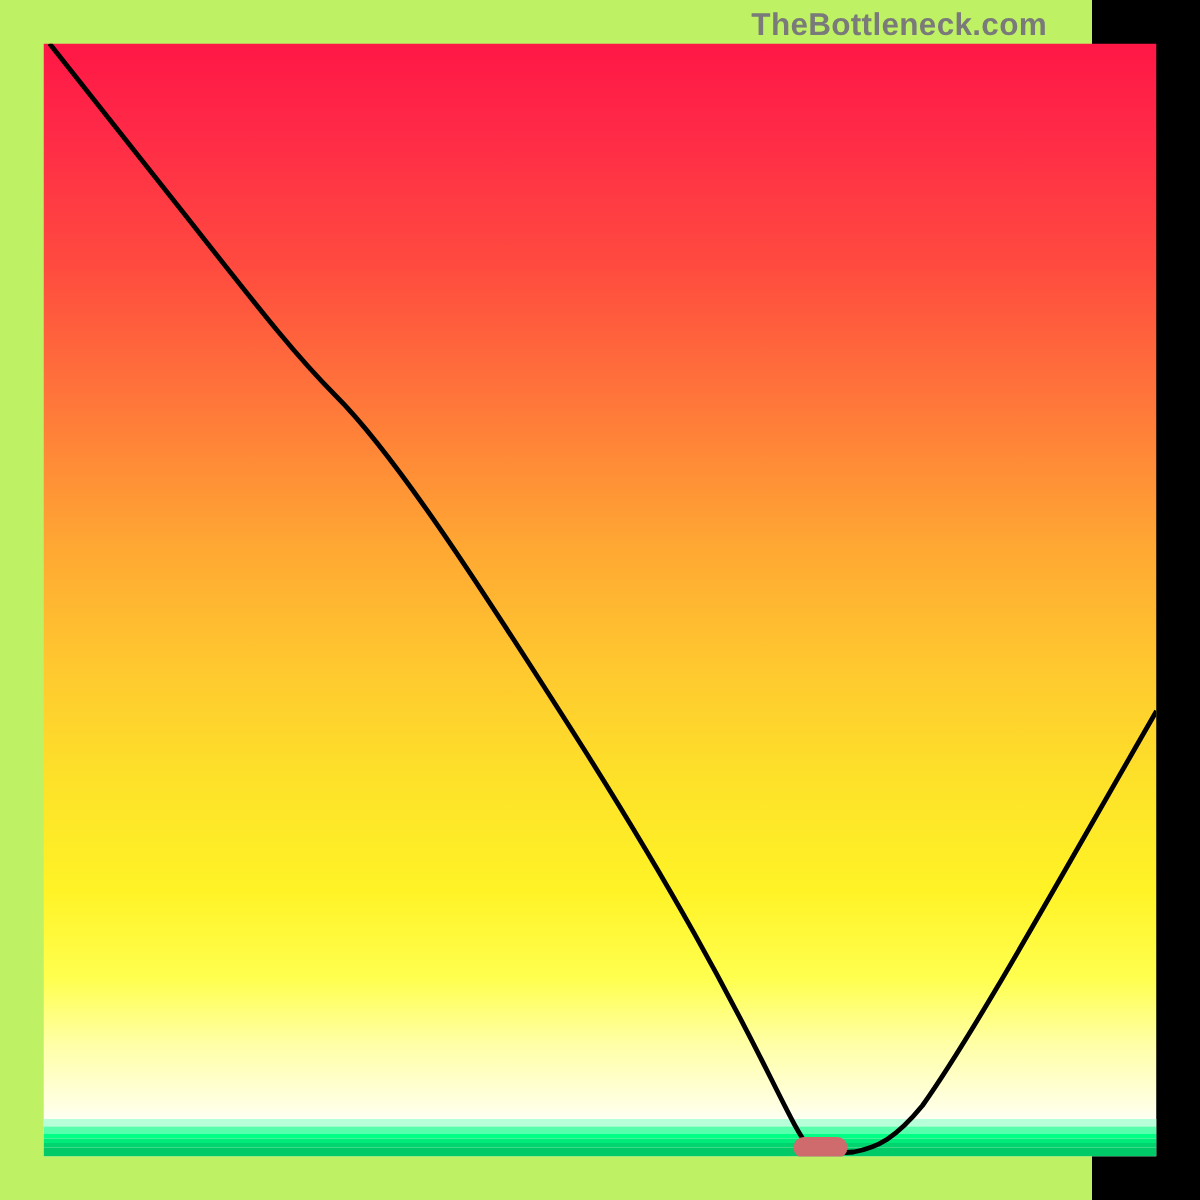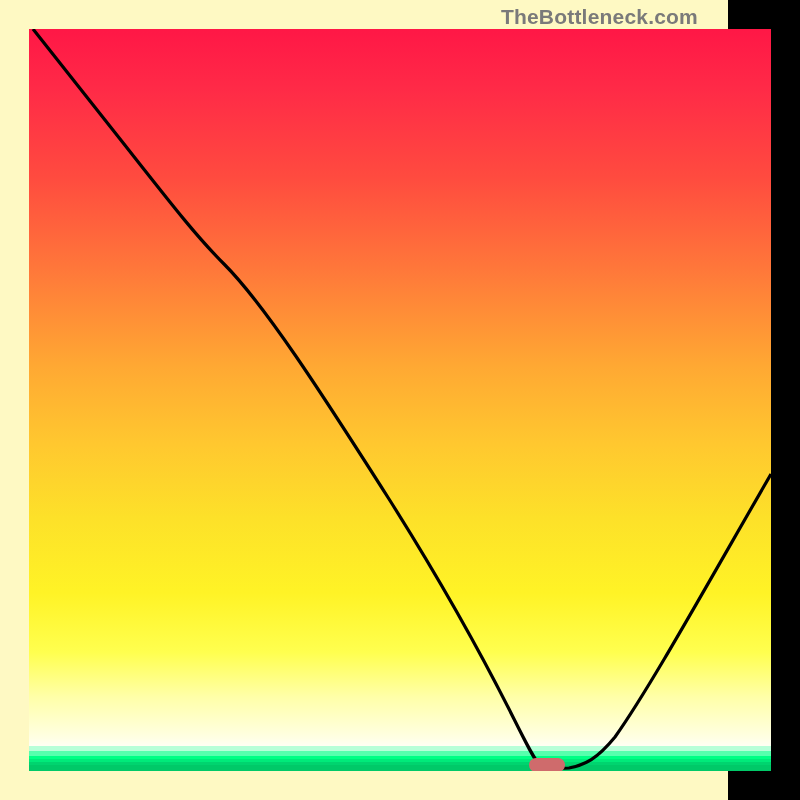--- a/index.html
+++ b/index.html
@@ -11,21 +11,21 @@
     overflow: hidden;
     font-family: Arial, Helvetica, sans-serif;
   }
 
   .frame {
     position: absolute;
     left: 0;
     top: 0;
     width: 728px;
     height: 800px;
-    background: #fef9c3;
+    background: #bef264;
   }
 
   .plot-area {
     position: absolute;
     left: 29px;
     top: 29px;
     width: 742px;
     height: 742px;
     overflow: hidden;
   }

